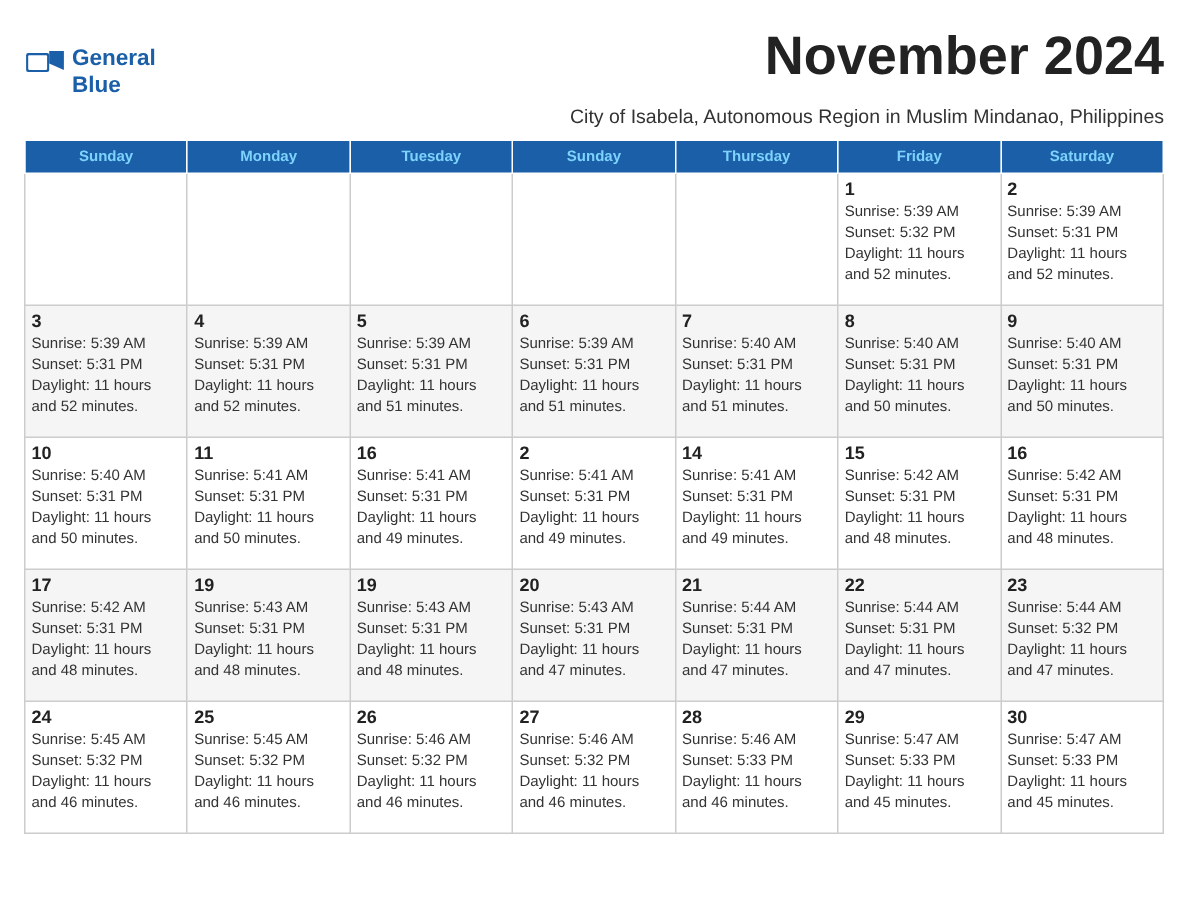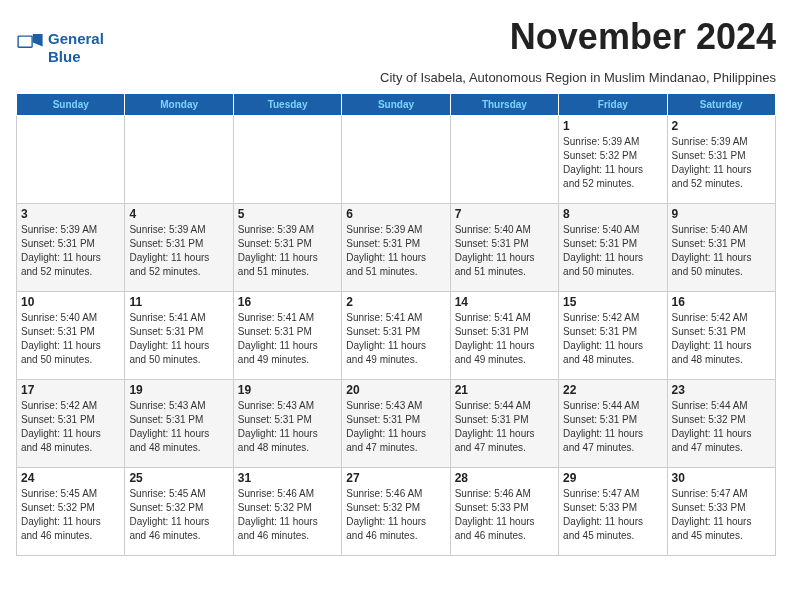--- a/index.html
+++ b/index.html
@@ -298,21 +298,21 @@
 and 46 minutes.</div>
         </td>
         <td>
           <span class="day-number">25</span>
           <div class="day-detail" style="white-space: pre-line;">Sunrise: 5:45 AM
 Sunset: 5:32 PM
 Daylight: 11 hours
 and 46 minutes.</div>
         </td>
         <td>
-          <span class="day-number">31</span>
+          <span class="day-number">26</span>
           <div class="day-detail" style="white-space: pre-line;">Sunrise: 5:46 AM
 Sunset: 5:32 PM
 Daylight: 11 hours
 and 46 minutes.</div>
         </td>
         <td>
           <span class="day-number">27</span>
           <div class="day-detail" style="white-space: pre-line;">Sunrise: 5:46 AM
 Sunset: 5:32 PM
 Daylight: 11 hours

